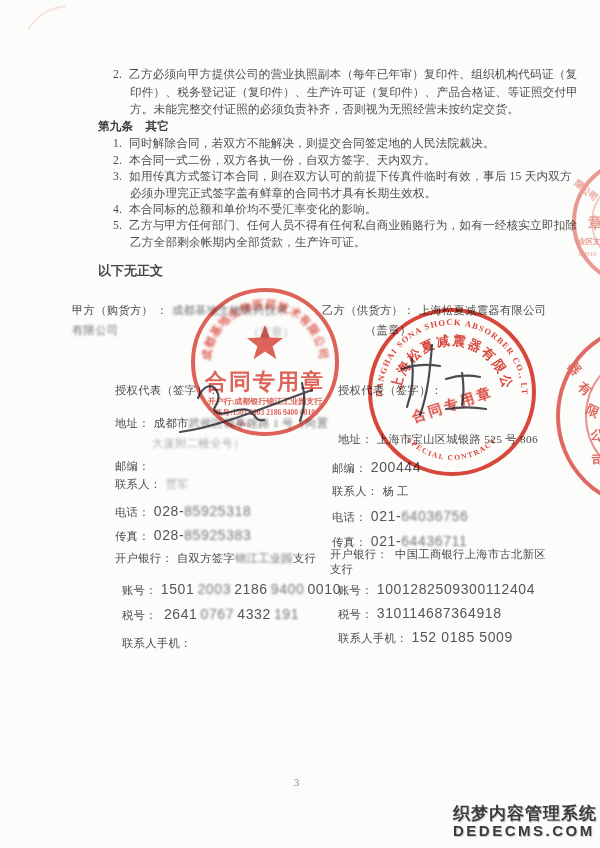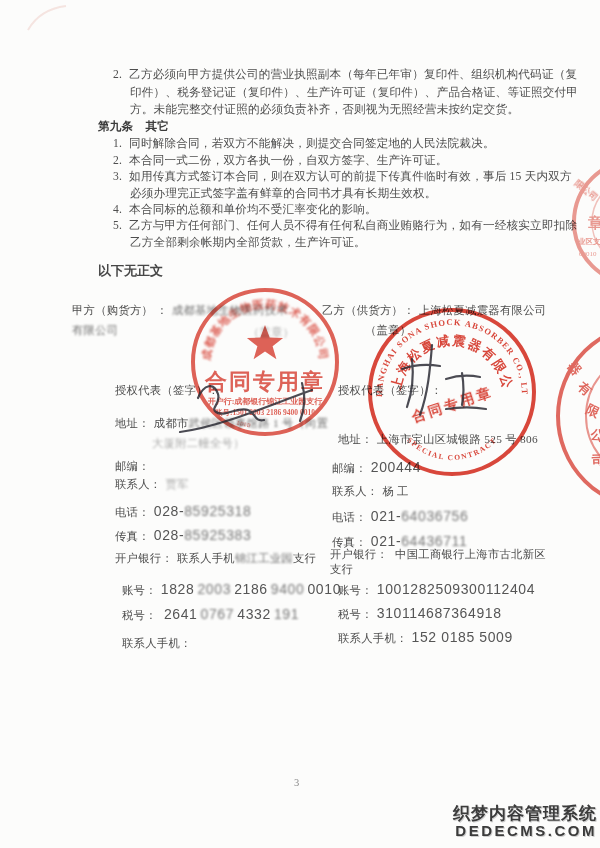--- a/index.html
+++ b/index.html
@@ -16,64 +16,64 @@
   .fld{position:absolute;font-size:11.3px;white-space:nowrap;color:#4c4c4c;letter-spacing:.3px;}
   .fld .lab{margin-right:4px;}
   .num{font-family:"Liberation Sans","DejaVu Sans",sans-serif;font-size:14px;letter-spacing:.6px;color:#555;}
   .bl{filter:blur(1.1px);opacity:.8;}
   .bl2{filter:blur(1.3px);opacity:.45;}
   
   .stamp{position:absolute;mix-blend-mode:multiply;}
   .soft{filter:blur(.3px);}
   
   .pageNum{position:absolute;left:294px;top:777px;font-size:10.5px;color:#8a8a8a;}
-  .wm{position:absolute;right:3px;top:805px;text-align:right;
+  .wm{position:absolute;right:3px;top:805px;text-align:left;
       font-family:"Liberation Sans","DejaVu Sans",sans-serif;font-weight:bold;color:#3b3b3b;
       text-shadow:1px 1px 0 #cfcfcf;line-height:1.05;}
   .wm .l1{font-size:17px;letter-spacing:1px;}
   .wm .l2{font-size:15px;letter-spacing:2.5px;}
 </style>
 </head>
 <body>
 
 <div class="page">
 
   <svg style="position:absolute;left:22px;top:2px;" width="50" height="34" viewBox="0 0 50 34">
     <path d="M6,28 C14,14 28,6 44,4" stroke="#e9b6b0" stroke-width="2" fill="none" opacity=".35"></path>
   </svg>
 
   <div>
     <div class="tline" style="left:113px;top:66px"><span class="mk">2.</span><span>乙方必须向甲方提供公司的营业执照副本（每年已年审）复印件、组织机构代码证（复</span></div>
     <div class="tline" style="left:130px;top:84px"><span>印件）、税务登记证（复印件）、生产许可证（复印件）、产品合格证、等证照交付甲</span></div>
     <div class="tline" style="left:130px;top:101px"><span>方。未能完整交付证照的必须负责补齐，否则视为无照经营未按约定交货。</span></div>
     <div class="tline head" style="left:98px;top:118px"><span class="mk">第九条</span><span>其它</span></div>
     <div class="tline" style="left:113px;top:135px"><span class="mk">1.</span><span>同时解除合同，若双方不能解决，则提交合同签定地的人民法院裁决。</span></div>
-    <div class="tline" style="left:113px;top:152px"><span class="mk">2.</span><span>本合同一式二份，双方各执一份，自双方签字、生产许可证。</span></div>
+    <div class="tline" style="left:113px;top:152px"><span class="mk">2.</span><span>本合同一式二份，双方各执一份，自双方签字、天内双方。</span></div>
     <div class="tline" style="left:113px;top:168px"><span class="mk">3.</span><span>如用传真方式签订本合同，则在双方认可的前提下传真件临时有效，事后 15 天内双方</span></div>
     <div class="tline" style="left:130px;top:185px"><span>必须办理完正式签字盖有鲜章的合同书才具有长期生效权。</span></div>
     <div class="tline" style="left:113px;top:201px"><span class="mk">4.</span><span>本合同标的总额和单价均不受汇率变化的影响。</span></div>
     <div class="tline" style="left:113px;top:217px"><span class="mk">5.</span><span>乙方与甲方任何部门、任何人员不得有任何私自商业贿赂行为，如有一经核实立即扣除</span></div>
     <div class="tline" style="left:130px;top:234px"><span>乙方全部剩余帐期内全部货款，生产许可证。</span></div>
   </div>
 
   <div class="noMore">以下无正文</div>
 
   <div>
     <div class="fld" style="left:72px;top:303px"><span class="lab">甲方（购货方） ：</span><span class="bl">成都基地生物医药技术</span></div>
     <div class="fld" style="left:72px;top:323px"><span class="bl">有限公司</span></div>
     <div class="fld bl2" style="left:248px;top:325px">（盖章）</div>
     <div class="fld" style="left:115px;top:383px"><span class="lab">授权代表（签字）：</span></div>
     <div class="fld" style="left:115px;top:416px"><span class="lab">地址：</span><span>成都市</span><span class="bl">武侯区领事馆路</span><span class="bl"> 1 号（向置</span></div>
     <div class="fld" style="left:152px;top:436px"><span class="bl2">大厦附二幢全号）</span></div>
     <div class="fld" style="left:115px;top:459px"><span class="lab">邮编：</span><span></span></div>
     <div class="fld" style="left:115px;top:477px"><span class="lab">联系人：</span><span class="bl2">贾军</span></div>
     <div class="fld" style="left:115px;top:503px"><span class="lab">电话：</span><span class="num">028-</span><span class="num bl">85925318</span></div>
     <div class="fld" style="left:115px;top:527px"><span class="lab">传真：</span><span class="num">028-</span><span class="num bl">85925383</span></div>
-    <div class="fld" style="left:115px;top:551px"><span class="lab">开户银行：</span><span>联系人手机</span><span class="bl">锦江工业园</span><span>支行</span></div>
-    <div class="fld" style="left:122px;top:581px"><span class="lab">账号：</span><span class="num">1828</span>&nbsp;<span class="num bl">2003</span>&nbsp;<span class="num">2186</span>&nbsp;<span class="num bl">9400</span>&nbsp;<span class="num">0010</span></div>
+    <div class="fld" style="left:115px;top:551px"><span class="lab">开户银行：</span><span>自双方签字</span><span class="bl">锦江工业园</span><span>支行</span></div>
+    <div class="fld" style="left:122px;top:581px"><span class="lab">账号：</span><span class="num">1501</span>&nbsp;<span class="num bl">2003</span>&nbsp;<span class="num">2186</span>&nbsp;<span class="num bl">9400</span>&nbsp;<span class="num">0010</span></div>
     <div class="fld" style="left:122px;top:606px"><span class="lab">税号：</span>&nbsp;<span class="num">2641</span>&nbsp;<span class="num bl">0767</span>&nbsp;<span class="num">4332</span>&nbsp;<span class="num bl">191</span></div>
     <div class="fld" style="left:122px;top:634px"><span class="lab">联系人手机：</span><span class="num"></span></div>
   </div>
 
   <div>
     <div class="fld" style="left:322px;top:303px"><span class="lab">乙方（供货方）：</span><span>上海松夏减震器有限公司</span></div>
     <div class="fld" style="left:365px;top:323px">（盖章）</div>
     <div class="fld" style="left:338px;top:383px"><span class="lab">授权代表（签字）：</span></div>
     <div class="fld" style="left:338px;top:432px"><span class="lab">地址：</span><span>上海市宝山区城银路 525 号 806</span></div>
     <div class="fld" style="left:332px;top:459px"><span class="lab">邮编：</span><span class="num">200444</span></div>

